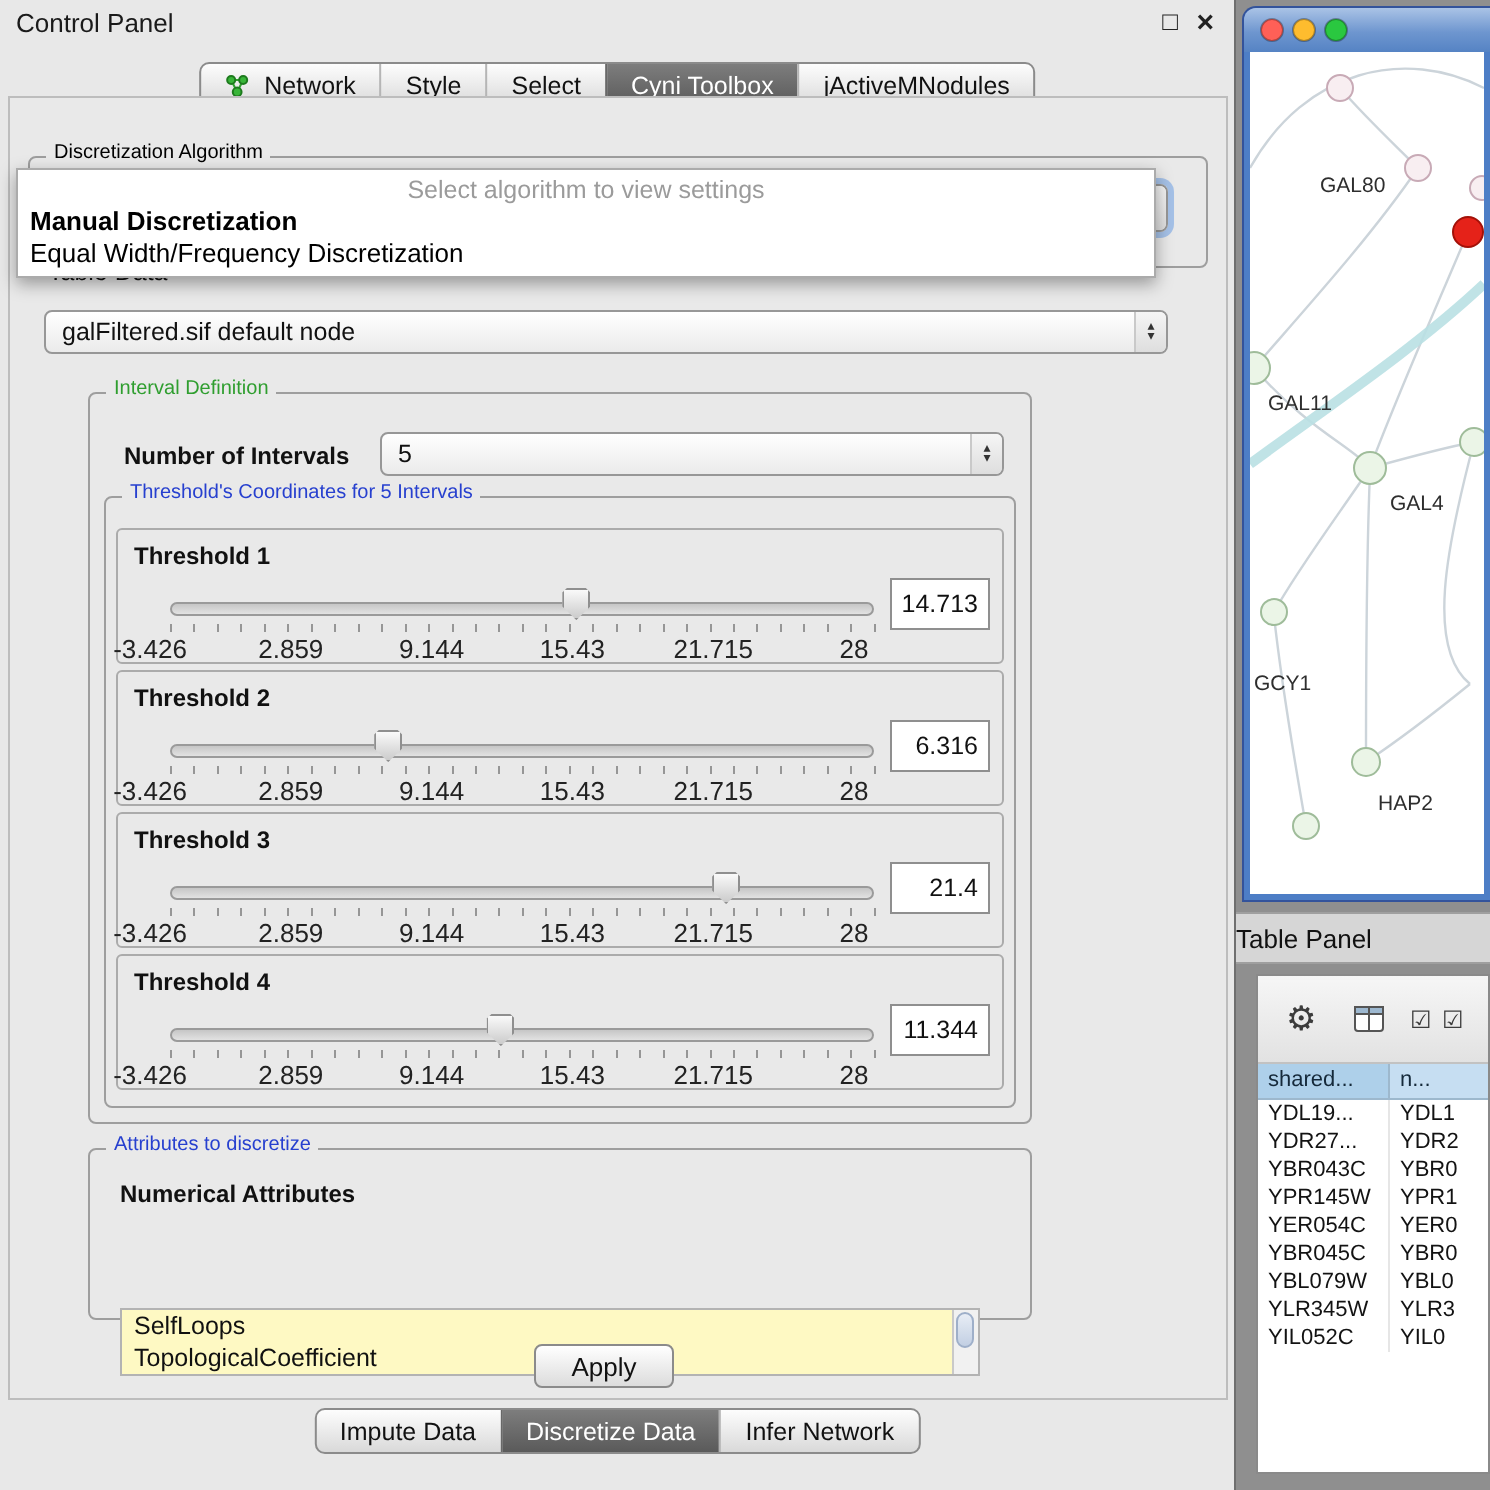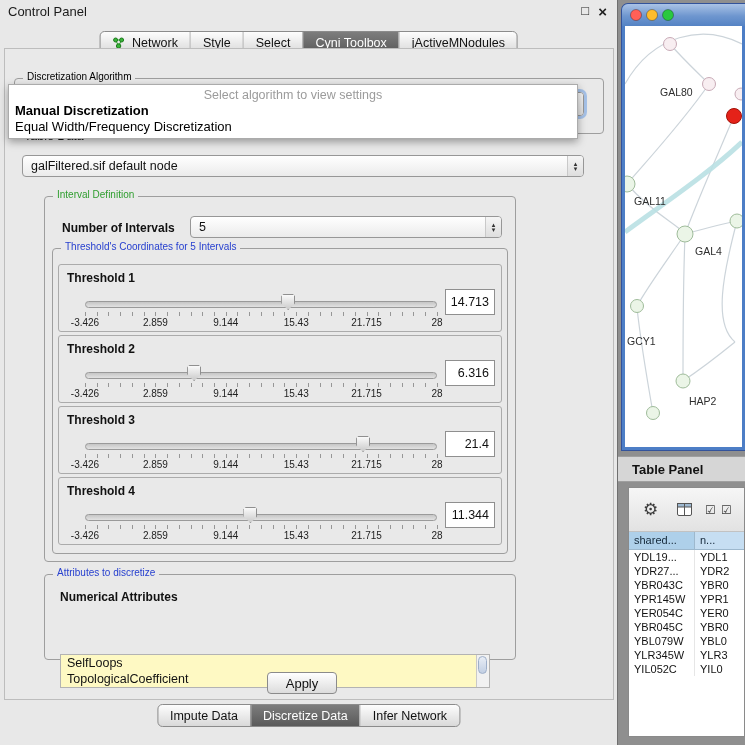--- a/index.html
+++ b/index.html
@@ -47,21 +47,21 @@
   .noi-combo { left:190px; top:216px; width:312px; }
   .thr-group { left:52px; top:248px; width:456px; height:306px; }
 
   .thr-box { position:absolute; left:58px; width:444px; height:68px; border:1px solid #ababab; border-radius:3px; }
   .thr-label { position:absolute; left:8px; top:6px; font-size:12px; font-weight:bold; color:#111; }
   .track { position:absolute; left:26px; top:36px; width:352px; height:7px; border:1px solid #9a9a9a; border-radius:4px; background:linear-gradient(#c6c6c6,#e2e2e2); }
   .thumb { position:absolute; top:29px; width:14px; height:16px; background:linear-gradient(#fdfdfd,#c8c8c8);
            box-shadow:inset 0 0 0 1px #8f8f8f; clip-path:polygon(0 14%,16% 0,84% 0,100% 14%,100% 58%,50% 100%,0 58%); }
   .ticks { position:absolute; left:26px; top:47px; width:353px; height:4px;
            background:repeating-linear-gradient(to right,#969696 0 1px,transparent 1px 11.73px); }
-  .scale-labels { position:absolute; left:26px; top:52px; width:352px; height:11px; font-size:10px; color:#222; }
+  .scale-labels { position:absolute; left:16px; top:52px; width:352px; height:11px; font-size:13px; color:#222; }
   .scale-labels span { position:absolute; transform:translateX(-50%); white-space:nowrap; }
   .valuebox { position:absolute; left:386px; top:24px; width:50px; height:26px; background:#fff; border:1px solid #8f8f8f;
               font-size:12.5px; color:#111; display:flex; align-items:center; justify-content:flex-end; padding-right:5px; }
 
   .attr-group { left:44px; top:574px; width:472px; height:86px; }
   .numattr { position:absolute; left:60px; top:590px; font-size:12px; font-weight:bold; color:#111; }
   .listbox { position:absolute; left:60px; top:606px; width:430px; height:34px; background:#fef9c3; border:1px solid #b3b3b3; overflow:hidden;margin-top:48px; }
   .listitem { font-size:12.5px; padding:0 6px; height:16px; line-height:16px; color:#111; white-space:nowrap; }
   .list-scroll { position:absolute; right:0; top:0; width:13px; height:100%; background:#f1f1f1; border-left:1px solid #c9c9c9; }
   .list-thumb { position:absolute; left:1px; top:1px; width:9px; height:18px; background:linear-gradient(#e8edf5,#c2cfe3); border:1px solid #9eafc9; border-radius:5px; }
@@ -72,21 +72,21 @@
   .bottomtabs { position:absolute; top:704px; left:50%; transform:translateX(-50%); display:flex; height:23px;
                 border:1px solid #8b8b8b; border-radius:5px; overflow:hidden; background:linear-gradient(#fdfdfd,#d9d9d9); }
 
   
   .net-win { position:absolute; left:622px; top:4px; width:123px; height:446px; background:#4d7ec6;
              border-radius:6px 0 0 0; box-shadow:0 0 0 1px #33539b; }
   .net-title { height:22px; border-radius:6px 0 0 0; background:linear-gradient(#aac3e6,#6e96cf 55%,#5583c4); display:flex; align-items:center; padding-left:7px; }
   .net-canvas { position:absolute; left:3px; top:22px; width:117px; height:421px; background:#fff; }
 
   .tp-bar { position:absolute; left:618px; top:456px; width:127px; height:26px; background:#d6d6d6;
-            border-top:1px solid #9f9f9f; border-bottom:1px solid #9f9f9f; display:flex; align-items:center; padding-left:14px; font-size:13px; color:#111;font-weight:bold; }
+            border-top:1px solid #9f9f9f; border-bottom:1px solid #9f9f9f; display:flex; align-items:center; font-size:13px; color:#111; }
 
   .tbl-win { position:absolute; left:628px; top:487px; width:117px; height:250px; background:#fff; border:1px solid #8a8a8a; }
   .tbl-toolbar { position:relative; height:44px; background:linear-gradient(#f6f6f6,#e2e2e2); border-bottom:1px solid #c2c2c2; }
   .tb-icon { position:absolute; color:#3c3c3c; }
   .tbl-header { display:flex; height:18px; background:#c6def2; border-bottom:1px solid #9db8cd; font-size:11px; color:#15293a; }
   .tbl-header .c1 { width:66px; border-right:1px solid #9db8cd; padding-left:5px; line-height:17px; background:#aed0ea; overflow:hidden; white-space:nowrap; }
   .tbl-header .c2 { flex:1; padding-left:5px; line-height:17px; overflow:hidden; white-space:nowrap; }
   .tbl-row { display:flex; height:14px; font-size:11px; line-height:14px; color:#131313; }
   .tbl-row .c1 { width:66px; padding-left:5px; border-right:1px solid #e6e6e6; overflow:hidden; white-space:nowrap; }
   .tbl-row .c2 { flex:1; padding-left:5px; overflow:hidden; white-space:nowrap; }

